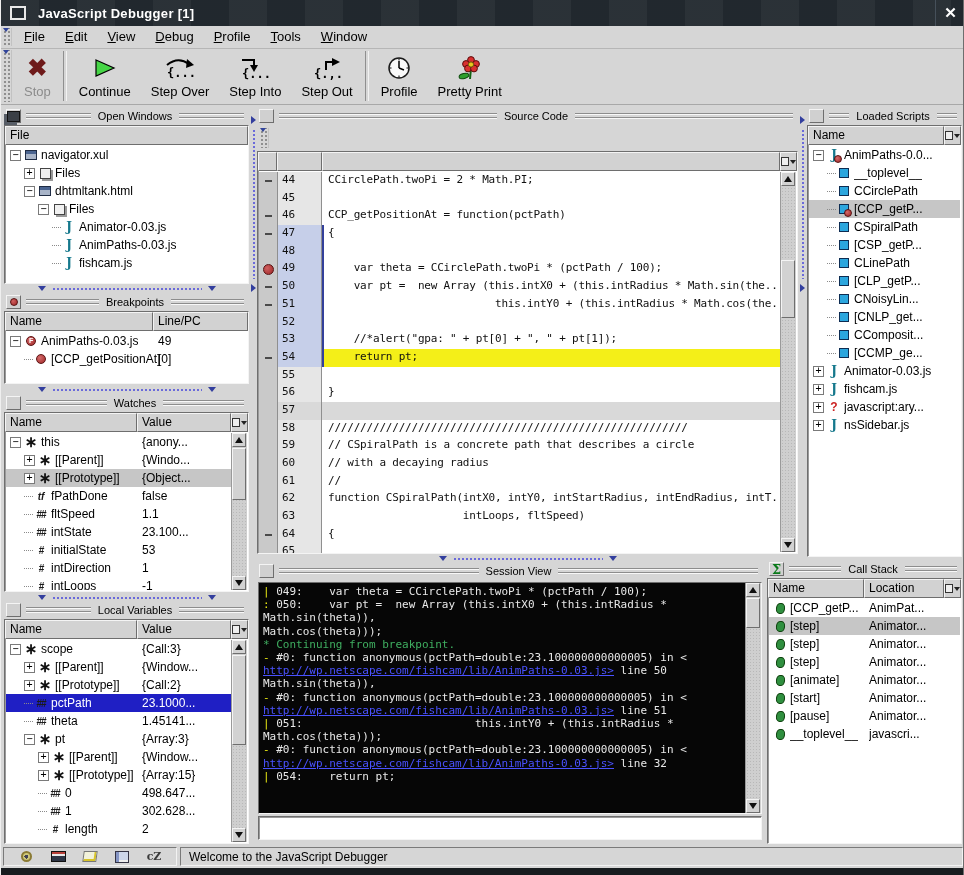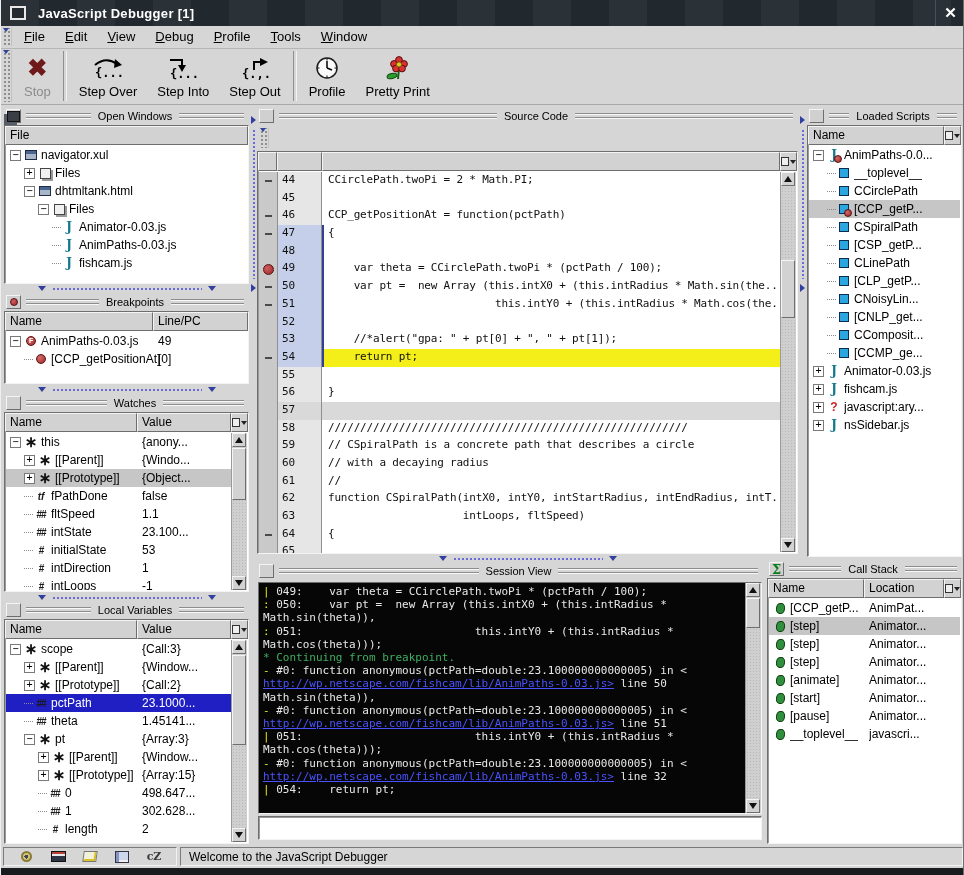--- a/index.html
+++ b/index.html
@@ -158,20 +158,28 @@
     <span class="lgrip"></span>
   <div class="tbtn disabled">
         <span class="ticon">
           <span class="stop-x">✖</span>
         </span>
         <span class="tlabel">Stop</span>
       </div>
       <span class="tsep"></span>
       <div class="tbtn">
         <span class="ticon">
+          <svg width="24" height="22">
+            <polygon points="3,3 21,11 3,19" fill="#46d546" stroke="#000" stroke-width="1.2"></polygon>
+          </svg>
+        </span>
+        <span class="tlabel">Continue</span>
+      </div>
+      <div class="tbtn">
+        <span class="ticon">
           <svg width="34" height="24">
             <path d="M4 9 Q15 0 26 8" fill="none" stroke="#000" stroke-width="2"></path>
             <polygon points="24,3 31,9 23,12" fill="#000"></polygon>
             <text x="4" y="21" font-size="12" font-weight="bold">{...}</text>
           </svg>
         </span>
         <span class="tlabel">Step Over</span>
       </div>
       <div class="tbtn">
         <span class="ticon">
@@ -726,21 +734,20 @@
     <div class="phead">
       <span class="pbox"></span>
       <span class="rule"></span>
         <span class="ptitle">Session View</span>
         <span class="rule"></span>
     </div>
     <div class="console" id="console">
         <div class="sess-line"><span class="c-y">| </span><span class="c-w">049:    var theta = CCirclePath.twoPi * (pctPath / 100);</span></div>
         <div class="sess-line"><span class="c-y">: </span><span class="c-w">050:    var pt =  new Array (this.intX0 + (this.intRadius *</span></div>
         <div class="sess-line"><span class="c-w">Math.sin(theta)),</span></div>
-        <div class="sess-line"><span class="c-y">: </span><span class="c-w">051:                          this.intY0 + (this.intRadius *</span></div>
         <div class="sess-line"><span class="c-w">Math.cos(theta)));</span></div>
         <div class="sess-line"><span class="c-g">* Continuing from breakpoint.</span></div>
         <div class="sess-line"><span class="c-y">- </span><span class="c-w">#0: function anonymous(pctPath=double:23.100000000000005) in &lt;</span></div>
         <div class="sess-line"><span class="c-u">http://wp.netscape.com/fishcam/lib/AnimPaths-0.03.js&gt;</span><span class="c-w"> line 50</span></div>
         <div class="sess-line"><span class="c-w">Math.sin(theta)),</span></div>
         <div class="sess-line"><span class="c-y">- </span><span class="c-w">#0: function anonymous(pctPath=double:23.100000000000005) in &lt;</span></div>
         <div class="sess-line"><span class="c-u">http://wp.netscape.com/fishcam/lib/AnimPaths-0.03.js&gt;</span><span class="c-w"> line 51</span></div>
         <div class="sess-line"><span class="c-y">| </span><span class="c-w">051:                          this.intY0 + (this.intRadius *</span></div>
         <div class="sess-line"><span class="c-w">Math.cos(theta)));</span></div>
         <div class="sess-line"><span class="c-y">- </span><span class="c-w">#0: function anonymous(pctPath=double:23.100000000000005) in &lt;</span></div>

